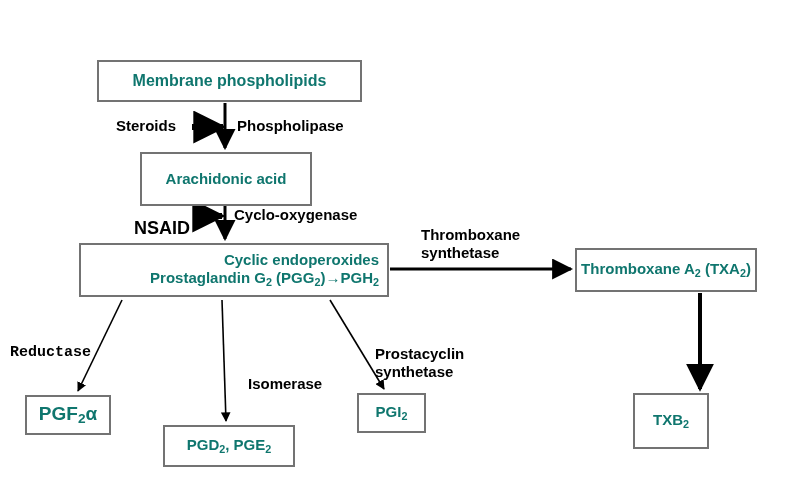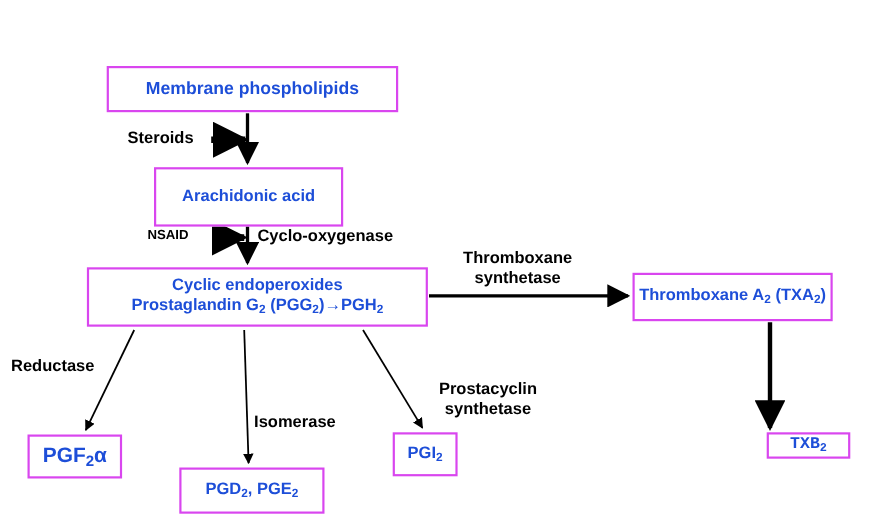--- a/index.html
+++ b/index.html
@@ -13,39 +13,39 @@
   #canvas {
     position: relative;
     width: 812px;
     height: 480px;
     background: #ffffff;
     overflow: hidden;
   }
   .box {
     position: absolute;
     box-sizing: border-box;
-    border: 2px solid #d946ef;
+    border: 2px solid #737373;
     background: #ffffff;
     display: flex;
     flex-direction: column;
     align-items: center;
     justify-content: center;
     text-align: center;
     font-weight: bold;
-    color: #1d4ed8;
+    color: #0f766e;
     line-height: 1.25;
     padding: 3px 8px;
   }
   .label {
     position: absolute;
     color: #000000;
     font-weight: bold;
     line-height: 1.2;
     white-space: pre-line;
-    text-align: center;
+    text-align: left;
   }
   .box .line {
     display: block;
     white-space: nowrap;
   }
   sub {
     font-size: 0.72em;
     vertical-align: -0.25em;
     font-weight: bold;
   }
@@ -53,36 +53,36 @@
     position: absolute;
     left: 0;
     top: 0;
     width: 812px;
     height: 480px;
     pointer-events: none;
   }
   
   #box-membrane      { left: 97px;  top: 60px;  width: 265px; height: 42px; font-size: 16px; }
   #box-arachidonic   { left: 140px; top: 152px; width: 172px; height: 54px; font-size: 15px; }
-  #box-endoperoxides { left: 79px;  top: 243px; width: 310px; height: 54px; font-size: 15px; }
+  #box-endoperoxides { left: 79px;  top: 243px; width: 310px; height: 54px; font-size: 15px; align-items: flex-end; }
   #box-txa2          { left: 575px; top: 248px; width: 182px; height: 44px; font-size: 15px; }
   #box-pgf2a         { left: 25px;  top: 395px; width: 86px;  height: 40px; font-size: 19px; }
   #box-pgd2pge2      { left: 163px; top: 425px; width: 132px; height: 42px; font-size: 15px; align-items: center; }
-  #box-pgi2          { left: 357px; top: 393px; width: 59px;  height: 40px; font-size: 15px; }
-  #box-txb2          { left: 697px; top: 393px; width: 76px;  height: 24px; font-size: 15px; font-family: Liberation Mono, monospace; }
+  #box-pgi2          { left: 357px; top: 393px; width: 69px;  height: 40px; font-size: 15px; }
+  #box-txb2          { left: 633px; top: 393px; width: 76px;  height: 56px; font-size: 15px; }
 
   
   #lbl-steroids      { left: 116px; top: 117px; font-size: 15px; }
   #lbl-phospholipase { left: 237px; top: 117px; font-size: 15px; }
-  #lbl-nsaid         { left: 134px; top: 206px; font-size: 12px; }
+  #lbl-nsaid         { left: 134px; top: 218px; font-size: 18px; }
   #lbl-cyclo         { left: 234px; top: 206px; font-size: 15px; }
   #lbl-thromboxane   { left: 421px; top: 226px; font-size: 15px; }
-  #lbl-reductase     { left: 10px;  top: 324px; font-size: 15px; }
-  #lbl-isomerase     { left: 231px; top: 375px; font-size: 15px; }
-  #lbl-prostacyclin  { left: 375px; top: 345px; font-size: 15px; margin-left: 24px; }
+  #lbl-reductase     { left: 10px;  top: 344px; font-size: 15px; font-family: Liberation Mono, monospace; }
+  #lbl-isomerase     { left: 248px; top: 375px; font-size: 15px; }
+  #lbl-prostacyclin  { left: 375px; top: 345px; font-size: 15px; }
 </style>
 </head>
 <body>
 
 <div id="canvas">
 
   <svg class="edges" viewBox="0 0 812 480">
     <defs>
       <marker id="arrow" viewBox="0 0 10 10" refX="9" refY="5" markerWidth="7" markerHeight="7" orient="auto-start-reverse">
         <path d="M 0 0 L 10 5 L 0 10 z" fill="#000000"></path>
@@ -141,20 +141,21 @@
 
   <div class="box" id="box-pgi2">
     <span class="line"><span>PGI</span><sub>2</sub></span>
   </div>
 
   <div class="box" id="box-txb2">
     <span class="line"><span>TXB</span><sub>2</sub></span>
   </div>
 
   <div class="label" id="lbl-steroids">Steroids</div>
+  <div class="label" id="lbl-phospholipase">Phospholipase</div>
   <div class="label" id="lbl-nsaid">NSAID</div>
   <div class="label" id="lbl-cyclo">Cyclo-oxygenase</div>
   <div class="label" id="lbl-thromboxane">Thromboxane
 synthetase</div>
   <div class="label" id="lbl-reductase">Reductase</div>
   <div class="label" id="lbl-isomerase">Isomerase</div>
   <div class="label" id="lbl-prostacyclin">Prostacyclin
 synthetase</div>
 
 </div>

